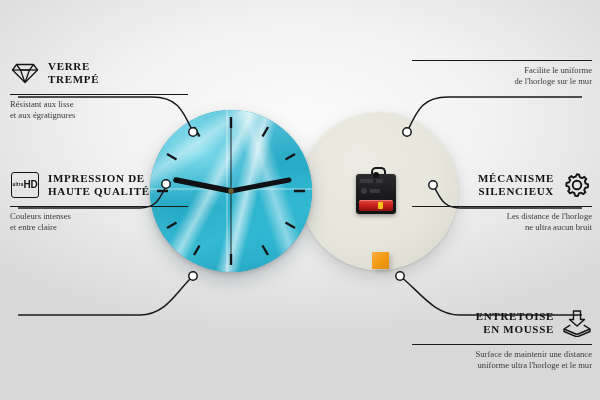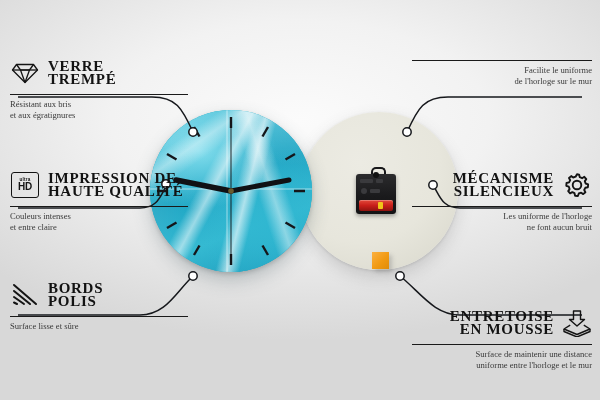--- a/index.html
+++ b/index.html
@@ -181,21 +181,21 @@
     width: 30px;
     height: 30px;
     display: flex;
     align-items: center;
     justify-content: center;
     color: #141414;
   }
   .callout-title {
     font-family: "Liberation Serif", serif;
     font-weight: bold;
-    font-size: 15px;
+    font-size: 11px;
     line-height: 13.5px;
     letter-spacing: 0.7px;
     color: #121212;
     text-transform: uppercase;
   }
   .callout-rule {
     height: 1px;
     background: #1a1a1a;
     margin: 4px 0 4px 0;
   }
@@ -213,21 +213,21 @@
   #callout-poignee    { top: 56px; }
   #callout-mecanisme  { top: 168px; }
   #callout-entretoise { top: 278px; margin-top: 28px; }
 
   .hd-badge {
     width: 26px;
     height: 24px;
     border: 1.6px solid #141414;
     border-radius: 3px;
     display: flex;
-    flex-direction: column;
+    flex-direction: row;
     align-items: center;
     justify-content: center;
     line-height: 1;
   }
   .hd-badge .hd-small {
     font-family: "Liberation Sans", sans-serif;
     font-size: 4.6px;
     font-weight: bold;
     letter-spacing: 0.2px;
     color: #141414;
@@ -326,21 +326,21 @@
           <path d="M9.5,8 H18.5"></path>
         </svg>
       </span>
       <span class="callout-title">
         <span>VERRE</span><br>
         <span>TREMPÉ</span>
       </span>
     </div>
     <div class="callout-rule"></div>
     <div class="callout-desc">
-      <span>Résistant aux bris</span><br>
+      <span>Résistant aux lisse</span><br>
       <span>et aux égratignures</span>
     </div>
   </div>
 
   <div class="callout left" id="callout-impression">
     <div class="callout-head">
       <span class="callout-icon">
         <span class="hd-badge">
           <span class="hd-small">ultra</span>
           <span class="hd-big">HD</span>
@@ -351,40 +351,20 @@
         <span>HAUTE QUALITÉ</span>
       </span>
     </div>
     <div class="callout-rule"></div>
     <div class="callout-desc">
       <span>Couleurs intenses</span><br>
       <span>et entre claire</span>
     </div>
   </div>
 
-  <div class="callout left" id="callout-bords">
-    <div class="callout-head">
-      <span class="callout-icon">
-        <svg width="28" height="24" viewBox="0 0 28 24" fill="none" stroke="#141414" stroke-width="2" stroke-linecap="round">
-          <path d="M3,2 L25,21"></path>
-          <path d="M3,8 L19,21"></path>
-          <path d="M3,14 L13,21"></path>
-          <path d="M3,19.5 L6,21"></path>
-        </svg>
-      </span>
-      <span class="callout-title">
-        <span>BORDS</span><br>
-        <span>POLIS</span>
-      </span>
-    </div>
-    <div class="callout-rule"></div>
-    <div class="callout-desc">
-      <span>Surface lisse et sûre</span>
-    </div>
-  </div>
 
   <div class="callout right" id="callout-poignee">
     <div class="callout-rule"></div>
     <div class="callout-desc">
       <span>Facilite le uniforme</span><br>
       <span>de l'horloge sur le mur</span>
     </div>
   </div>
 
   <div class="callout right" id="callout-mecanisme">
@@ -395,39 +375,39 @@
           <circle cx="14" cy="14" r="4.3"></circle>
         </svg>
       </span>
       <span class="callout-title">
         <span>MÉCANISME</span><br>
         <span>SILENCIEUX</span>
       </span>
     </div>
     <div class="callout-rule"></div>
     <div class="callout-desc">
-      <span>Les uniforme de l'horloge</span><br>
-      <span>ne font aucun bruit</span>
+      <span>Les distance de l'horloge</span><br>
+      <span>ne ultra aucun bruit</span>
     </div>
   </div>
 
   <div class="callout right" id="callout-entretoise">
     <div class="callout-head">
       <span class="callout-icon">
         <svg width="30" height="28" viewBox="0 0 30 28" fill="none" stroke="#141414" stroke-width="1.4" stroke-linejoin="round">
           <path d="M11.5,2 H18.5 V10.5 H22.5 L15,17 L7.5,10.5 H11.5 Z"></path>
           <path d="M8.2,16.2 L2,20 L15,25.5 L28,20 L21.8,16.2"></path>
           <path d="M2,20 V22.5 L15,28 L28,22.5 V20"></path>
         </svg>
       </span>
       <span class="callout-title">
         <span>ENTRETOISE</span><br>
         <span>EN MOUSSE</span>
       </span>
     </div>
     <div class="callout-rule"></div>
     <div class="callout-desc">
       <span>Surface de maintenir une distance</span><br>
-      <span>uniforme entre l'horloge et le mur</span>
+      <span>uniforme ultra l'horloge et le mur</span>
     </div>
   </div>
 
 </div>
 
 </body></html>

